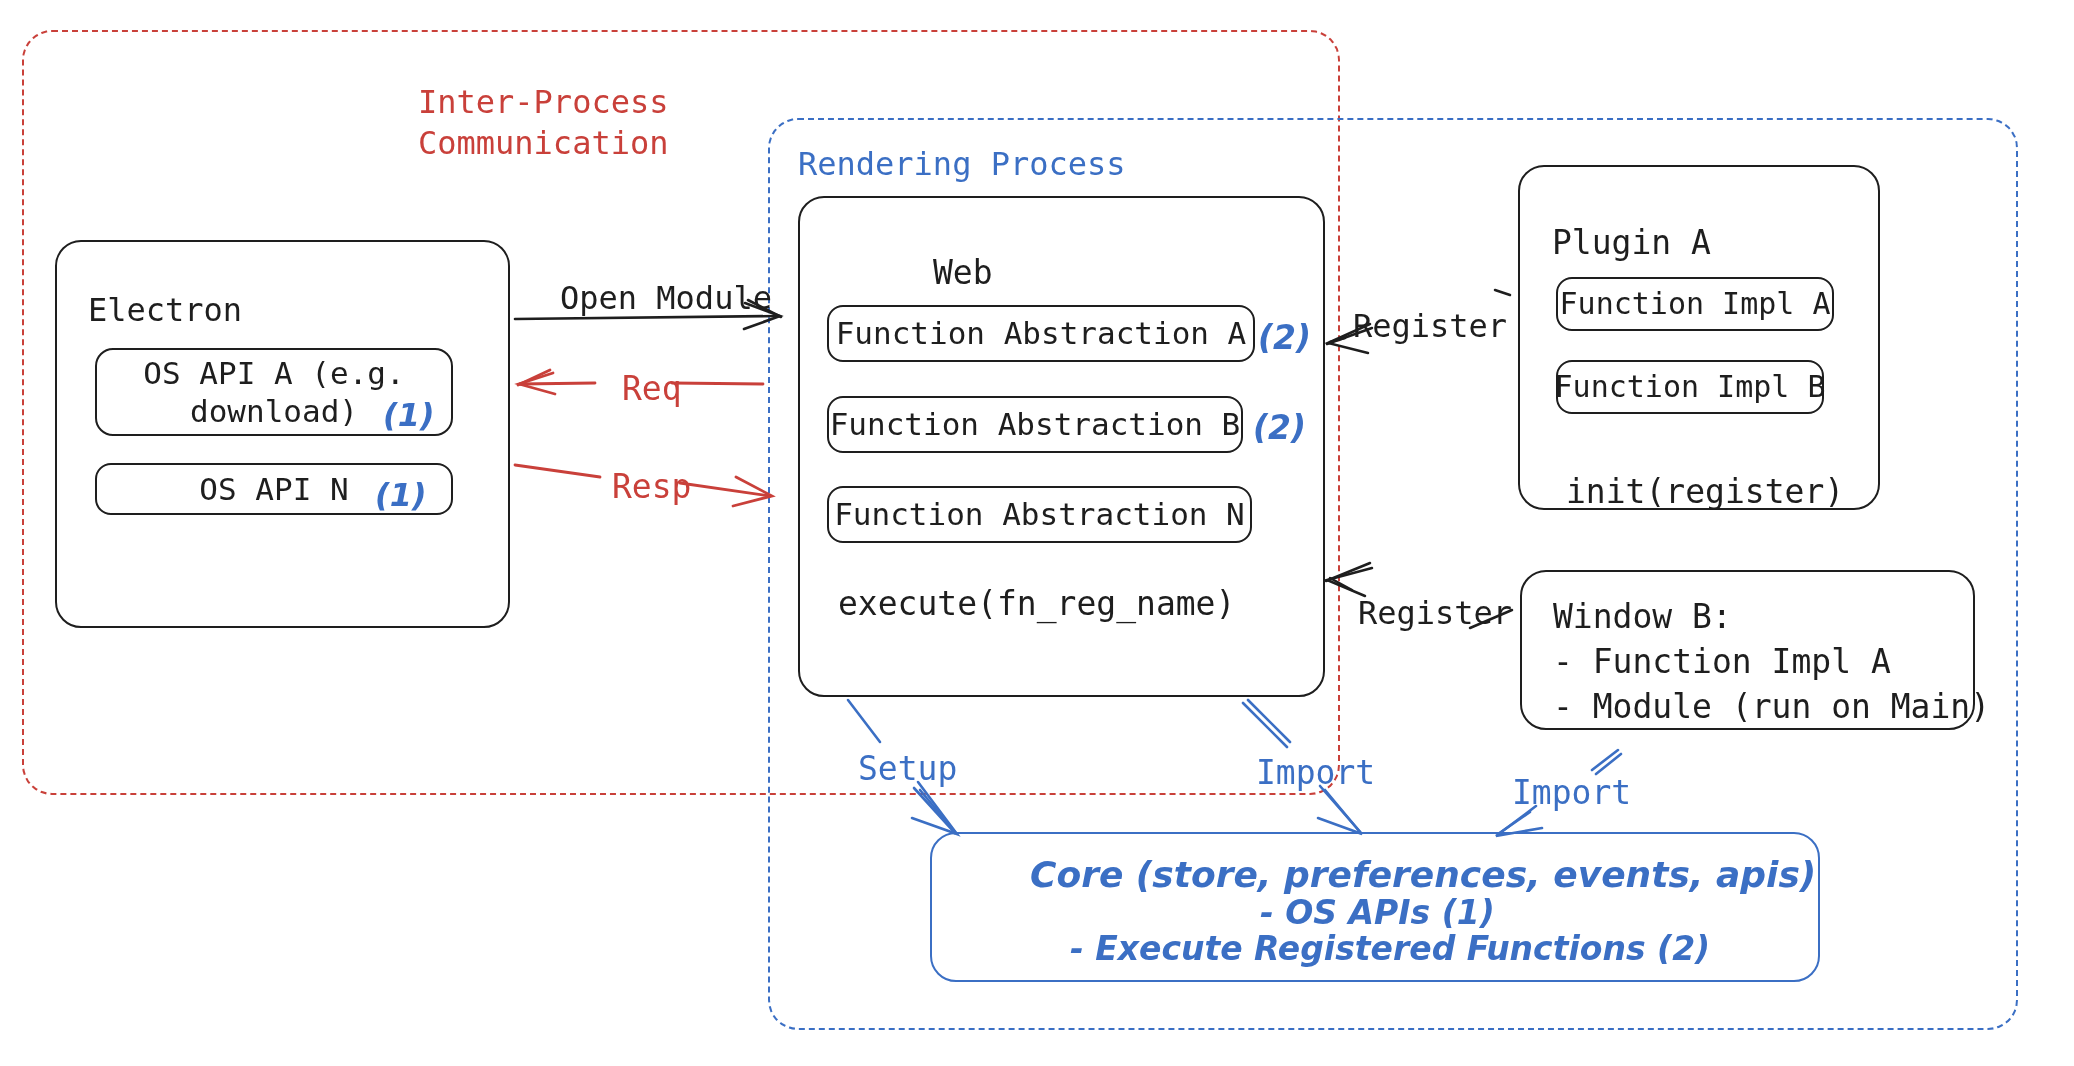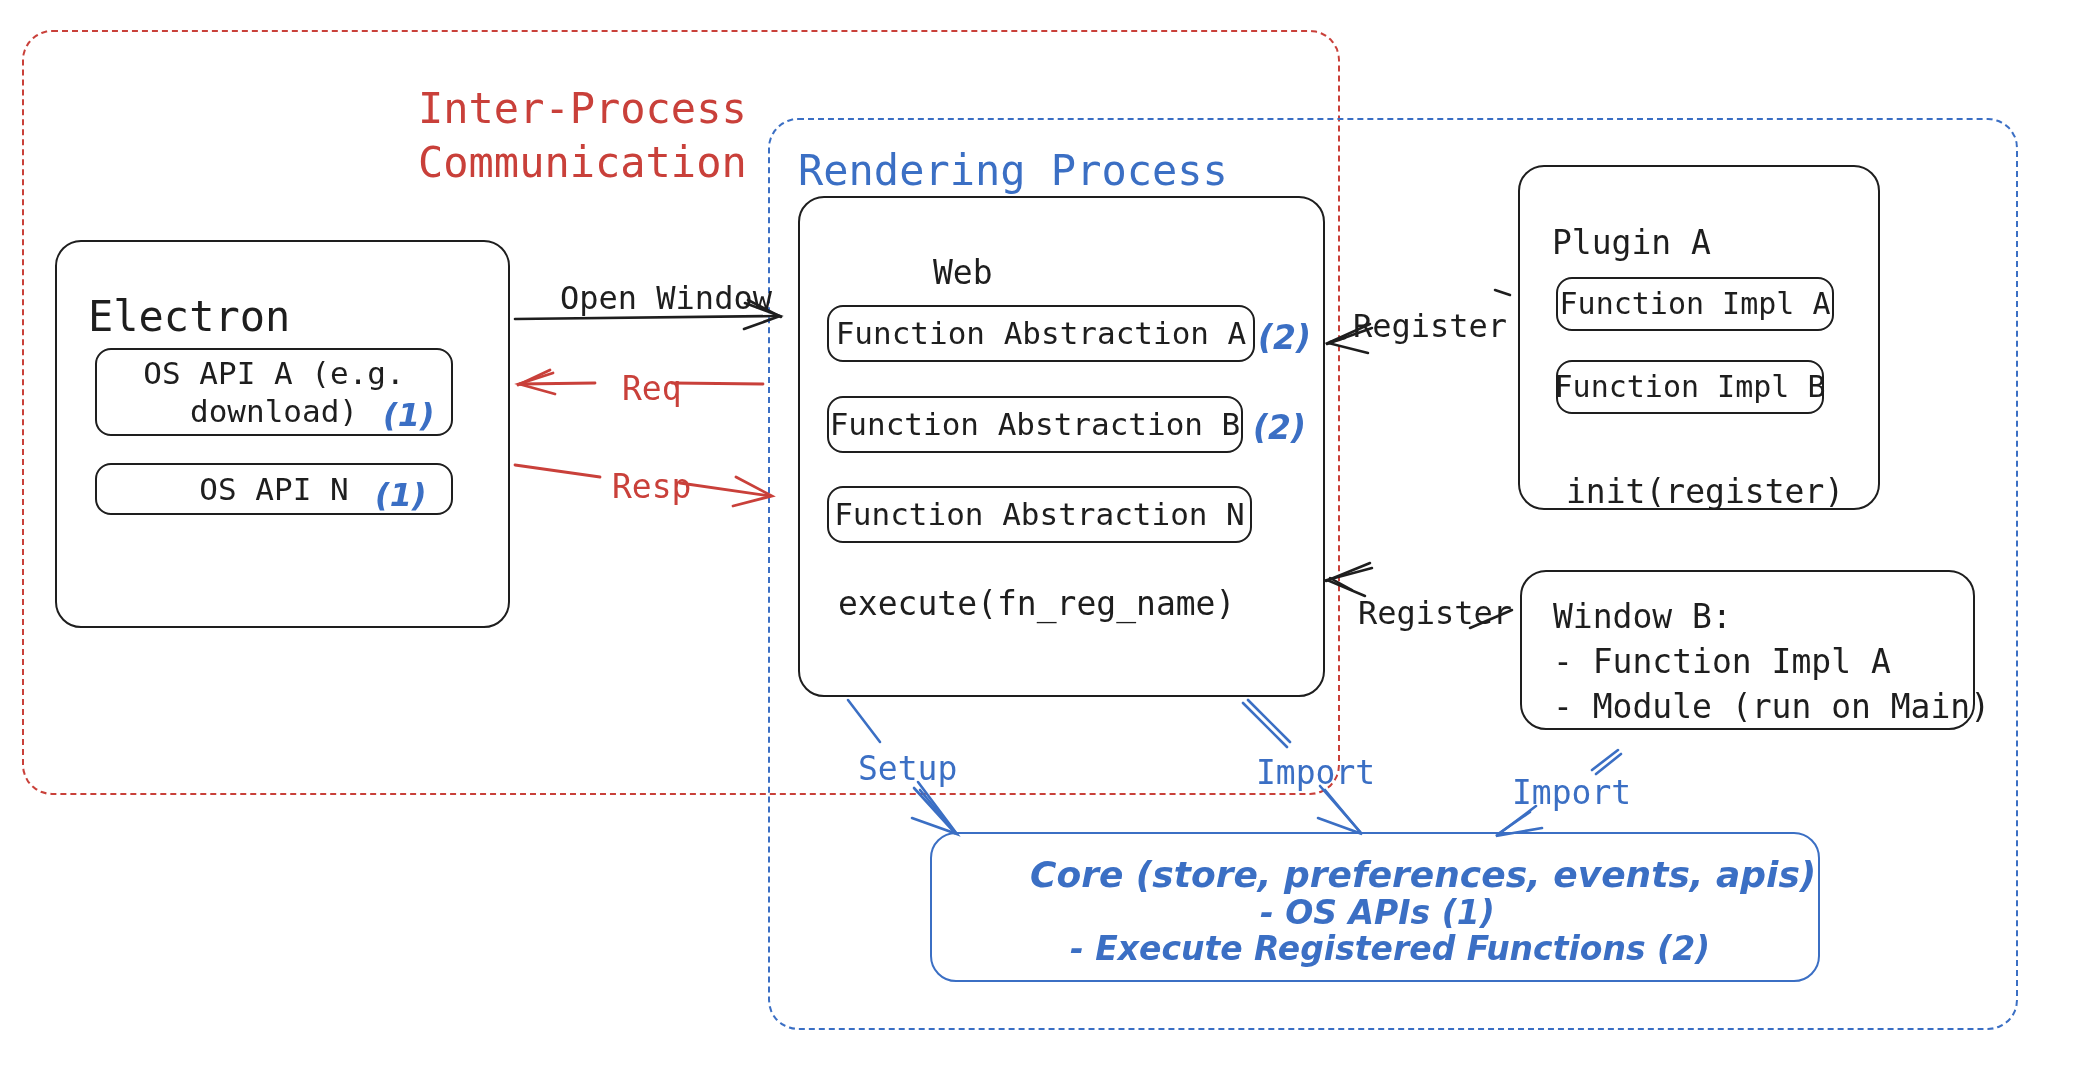--- a/index.html
+++ b/index.html
@@ -33,21 +33,21 @@
     font-family:"DejaVu Sans Mono","Liberation Mono",monospace;
   }
   .t-dark{color:#1e1e1e;}
   .t-red{color:#c9403a;}
   .t-blue{color:#3b6fc4;}
   .hand{font-family:"DejaVu Sans","Liberation Sans",sans-serif;font-style:italic;font-weight:700;}
   .sz30{font-size:30px;}
   .sz31{font-size:31px;}
   .sz32{font-size:32px;}
   .sz33{font-size:33px;}
-  .sz34{font-size:42px;}
+  .sz34{font-size:32px;}
   .sz36{font-size:36px;}
 
   .ctr{text-align:center;}
   .c-mid{display:flex;align-items:center;justify-content:center;height:100%;}
   .c-mid > span{white-space:pre;text-align:center;line-height:1.24;}
 </style>
 </head>
 <body>
 
 <div id="canvas">
@@ -58,21 +58,21 @@
 
   <div class="label t-red sz34 ctr" style="left:418px;top:82px;">Inter-Process
 Communication</div>
 
   <div class="label t-blue sz34" style="left:798px;top:144px;">Rendering Process</div>
 
   <div class="box" style="left:55px;top:240px;width:455px;height:388px;"></div>
 
   <div class="label t-dark sz34" style="left:88px;top:290px;">Electron</div>
 
-  <div class="box inner" style="left:95px;top:348px;width:358px;height:88px;">
+  <div class="box inner" style="left:95px;top:348px;width:358px;height:88px;border-radius:18px;">
     <div class="c-mid">
         <span class="label sz31 t-dark" style="position:static;">OS API A (e.g.
 download)</span>
       </div>
   </div>
   <div class="label t-blue hand sz32" style="left:383px;top:395px;">(1)</div>
 
   <div class="box inner" style="left:95px;top:463px;width:358px;height:52px;">
     <div class="c-mid">
         <span class="label sz31 t-dark" style="position:static;">OS API N</span>
@@ -129,21 +129,21 @@
   <div class="label t-dark sz33" style="left:1553px;top:596px;">Window B:</div>
   <div class="label t-dark sz33" style="left:1553px;top:641px;">- Function Impl A</div>
   <div class="label t-dark sz33" style="left:1553px;top:686px;">- Module (run on Main)</div>
 
   <div class="box" style="left:930px;top:832px;width:890px;height:150px;border-color:#3b6fc4;"></div>
 
   <div class="label t-blue hand sz36" style="left:1030px;top:852px;">Core (store, preferences, events, apis)</div>
   <div class="label t-blue hand sz33" style="left:1260px;top:892px;">- OS APIs (1)</div>
   <div class="label t-blue hand sz33" style="left:1070px;top:928px;">- Execute Registered Functions (2)</div>
 
-  <div class="label t-dark sz32" style="left:560px;top:278px;">Open Window</div>
+  <div class="label t-dark sz32" style="left:560px;top:278px;">Open Module</div>
 
   <div class="label t-red sz33" style="left:622px;top:368px;">Req</div>
 
   <div class="label t-red sz33" style="left:612px;top:466px;">Resp</div>
 
   <div class="label t-dark sz32" style="left:1353px;top:306px;">Register</div>
 
   <div class="label t-dark sz32" style="left:1358px;top:593px;">Register</div>
 
   <div class="label t-blue sz33" style="left:858px;top:748px;">Setup</div>

